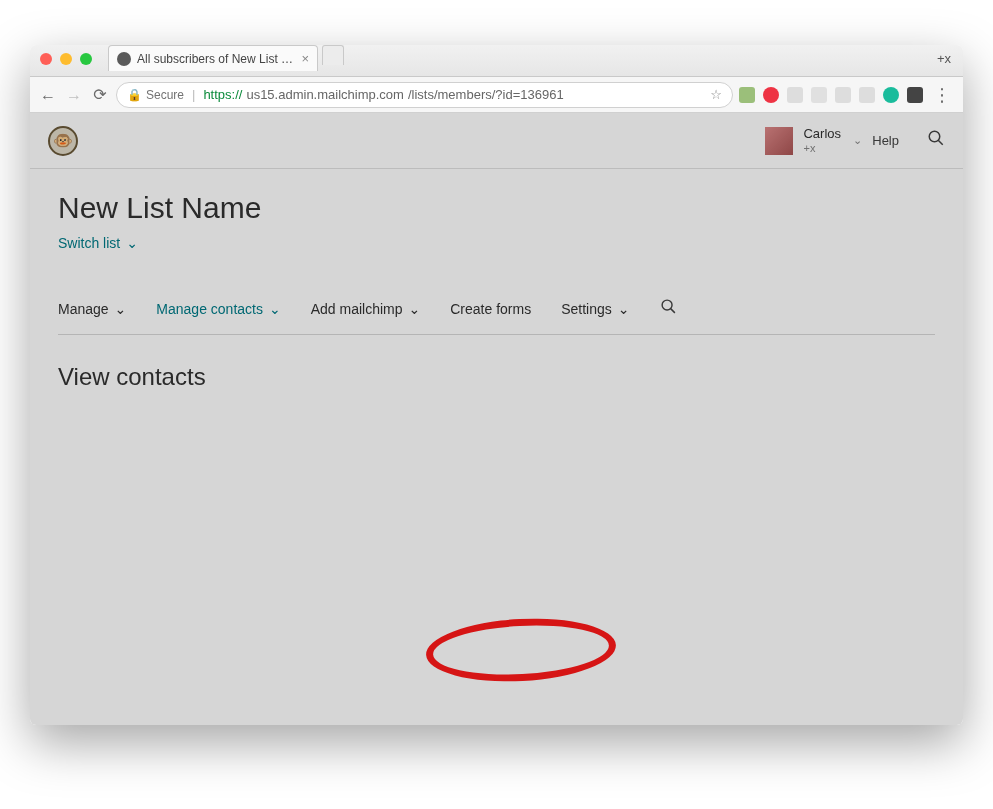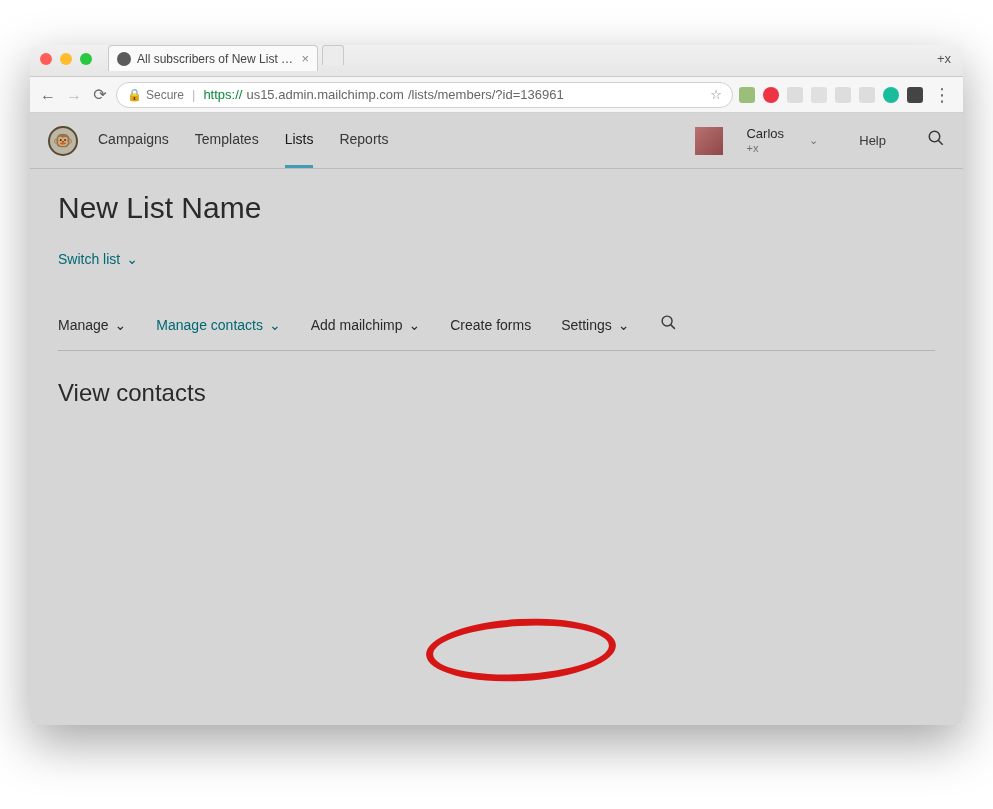--- a/index.html
+++ b/index.html
@@ -79,30 +79,30 @@
   .logo {
     width:30px;height:30px;border-radius:50%;
     background:#e0d9c8; border:2px solid #6b5a3a;
     display:flex;align-items:center;justify-content:center;font-size:16px;
     margin-right:20px;
   }
   .navlinks { display:flex; gap:26px; font-size:14px; color:#444; }
   .navlinks .nl { padding:18px 0; cursor:pointer; }
   .navlinks .active { border-bottom:3px solid #52bad5; color:#222; font-weight:500; }
   .spacer { flex:1; }
-  .user-area { display:flex; align-items:center; gap:23px; font-size:13px; color:#444;}
+  .user-area { display:flex; align-items:center; gap:10px; font-size:13px; color:#444;}
   .avatar { width:28px;height:28px;background:#c66; background-image:linear-gradient(135deg,#d88,#a55);}
   .usercol { line-height:1.1; }
   .usercol .uname{color:#333;} .usercol .usub{color:#888;font-size:11px;}
   .caret { font-size:11px; color:#888; margin-left:2px;}
-  .help { margin-left:18px; }
+  .help { }
   .search-ico { margin-left:18px; font-size:18px; color:#444; }
   .content { padding: 18px 28px; }
   .title { font-size:30px; color:#333; font-weight:400; margin-top:4px; }
-  .switch-list { margin-top:26px; font-size:14px; color:#007c89; cursor:pointer; display:inline-flex; align-items:center; gap:6px;}
+  .switch-list { margin-top:10px; font-size:14px; color:#007c89; cursor:pointer; display:inline-flex; align-items:center; gap:6px;}
   .listsubnav {
     margin-top:46px;
     border-bottom:1px solid #d8d8d8;
     display:flex; gap:30px; align-items:center;
     font-size:14px; color:#333;
     padding-bottom:14px;
   }
   .snitem { display:inline-flex; align-items:center; gap:6px; cursor:pointer;}
   .snitem.active { color:#007c89; }
   .sn-search { font-size:17px; color:#444; }
@@ -181,26 +181,20 @@
       <span class="ext" style="background:#ddd"></span>
       <span class="ext" style="background:#1abc9c;border-radius:50%"></span>
       <span class="ext" style="background:#444"></span>
     </div>
     <span class="vdots">⋮</span>
   </div>
 
   <div class="page">
     <div class="topnav">
       <div class="logo">🐵</div>
-      <div class="navlinks">
-        <span class="nl">Campaigns</span>
-        <span class="nl">Templates</span>
-        <span class="nl active">Lists</span>
-        <span class="nl">Reports</span>
-      </div>
       <div class="spacer"></div>
       <div class="user-area">
         <div class="avatar"></div>
         <div class="usercol">
           <div class="uname">Carlos</div>
           <div class="usub">+x</div>
         </div>
         <span class="caret">⌄</span>
         <span class="help">Help</span>
         <span class="search-ico">

